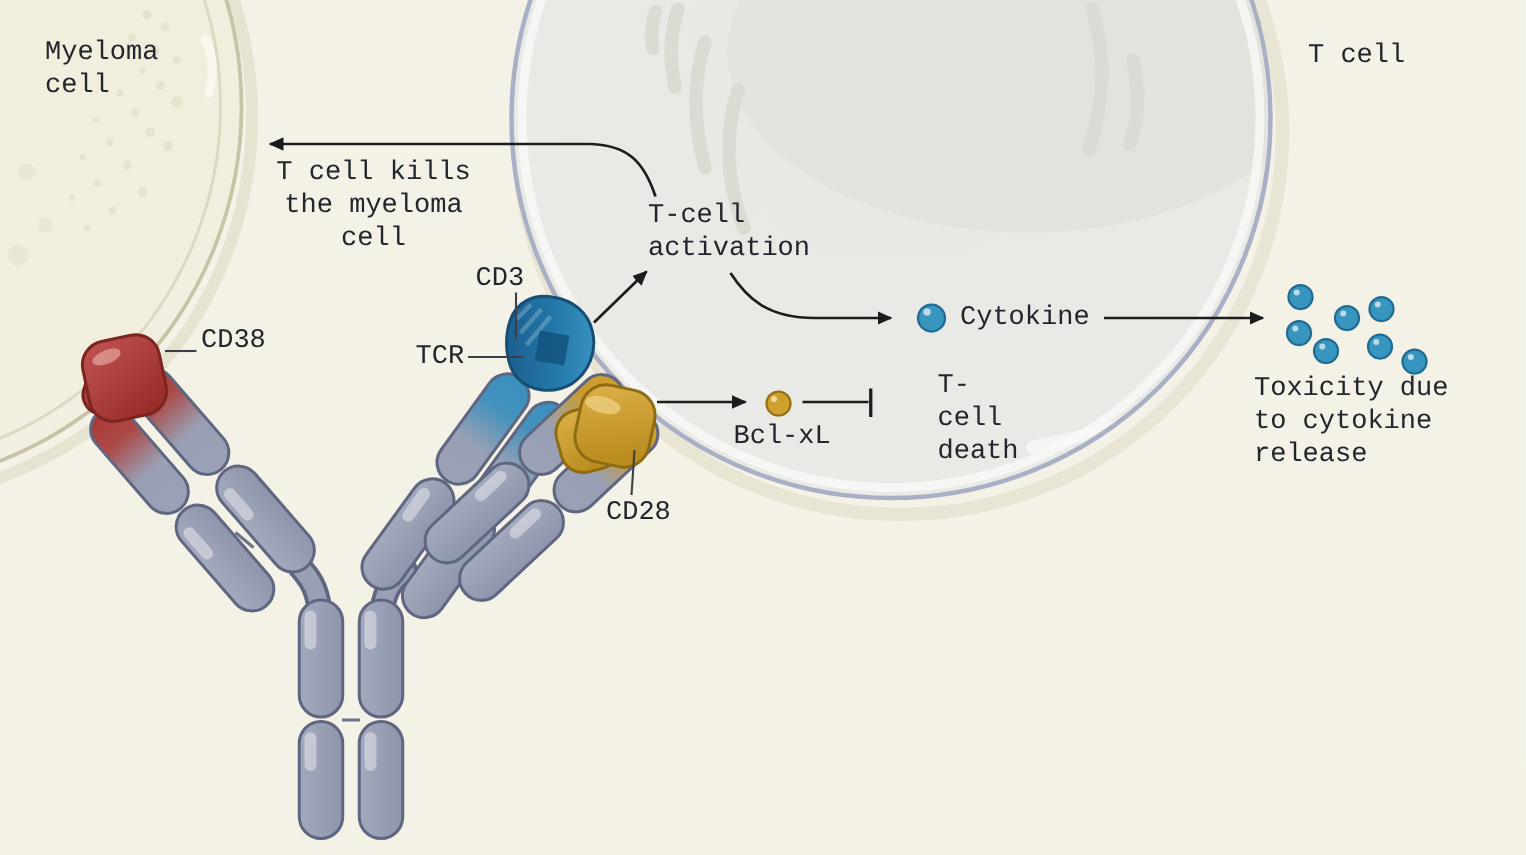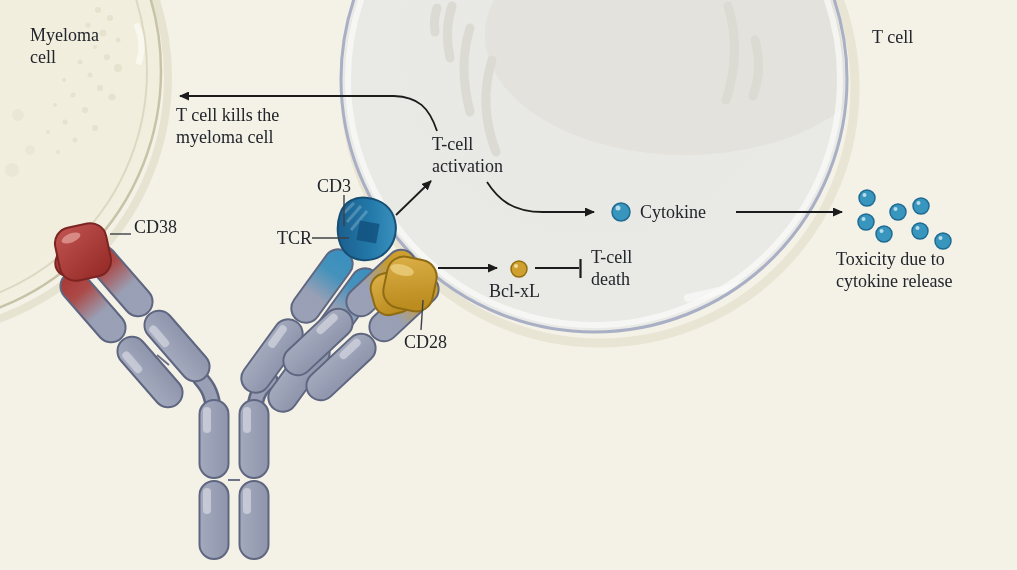--- a/index.html
+++ b/index.html
@@ -1,27 +1,27 @@
 <!DOCTYPE html>
 <html style="--background: #f4f1e7; --text: #22252b; --arrow: #1c1c1c; --myeloma-fill: #f1eedd; --myeloma-border: #c8c3a6; --tcell-fill: #e9e9e6; --tcell-border: #a9afc4; --tcell-nucleus: #e3e2dc; --antibody-gray: #99a0b6; --antibody-outline: #5f6680; --cd38-red: #a93835; --tcr-blue: #2278a8; --cd28-gold: #cfa02f; --cytokine-blue: #3795be;"><head>
 <meta charset="utf-8">
 <style>
   html,body{margin:0;padding:0}
   .stage{
     position:relative;width:1017px;height:570px;overflow:hidden;
     background:var(--background,#f4f1e7);
-    font-family:Liberation Serif, serif;
+    font-family:Liberation Mono, monospace;
   }
   .stage svg{position:absolute;left:0;top:0}
   .lbl{
     position:absolute;font-size:18px;line-height:22px;
     color:var(--text,#22252b);white-space:normal;
   }
   .nowrap{white-space:nowrap}
-  .ctr{}
+  .ctr{text-align:center}
   
   .arrow{stroke:var(--arrow,#1c1c1c);stroke-width:1.8;fill:none}
   .ptr{stroke:#3c3f45;stroke-width:1.4;fill:none}
   .cap{stroke:var(--antibody-outline,#5f6680);stroke-width:2}
   .hl{fill:#ffffff;opacity:.4}
   .tick{stroke:#6a7188;stroke-width:2}
   .cyt{fill:var(--cytokine-blue,#3795be);stroke:#1f6b92;stroke-width:1.5}
   .cythl{fill:#cfe6f2;opacity:.85}
 </style>
 </head>
@@ -296,19 +296,19 @@
   </g>
 </svg>
 
 <div class="lbl" style="left:30px;top:24px;width:96px">Myeloma cell</div>
 <div class="lbl nowrap" style="left:872px;top:26px">T cell</div>
 <div class="lbl ctr" style="left:176px;top:104px;width:146px">T cell kills the myeloma cell</div>
 <div class="lbl" style="left:432px;top:133px;width:92px">T-cell activation</div>
 <div class="lbl nowrap" style="left:640px;top:201px">Cytokine</div>
 <div class="lbl" style="left:836px;top:248px;width:158px">Toxicity due to cytokine release</div>
 <div class="lbl nowrap" style="left:489px;top:280px">Bcl-xL</div>
-<div class="lbl" style="left:591px;top:246px;width:62px">T-cell death</div>
+<div class="lbl" style="left:625px;top:246px;width:62px">T-cell death</div>
 <div class="lbl nowrap" style="left:134px;top:216px">CD38</div>
 <div class="lbl nowrap" style="left:317px;top:175px">CD3</div>
 <div class="lbl nowrap" style="left:277px;top:227px">TCR</div>
 <div class="lbl nowrap" style="left:404px;top:331px">CD28</div>
 
 </div>
 
 </body></html>

